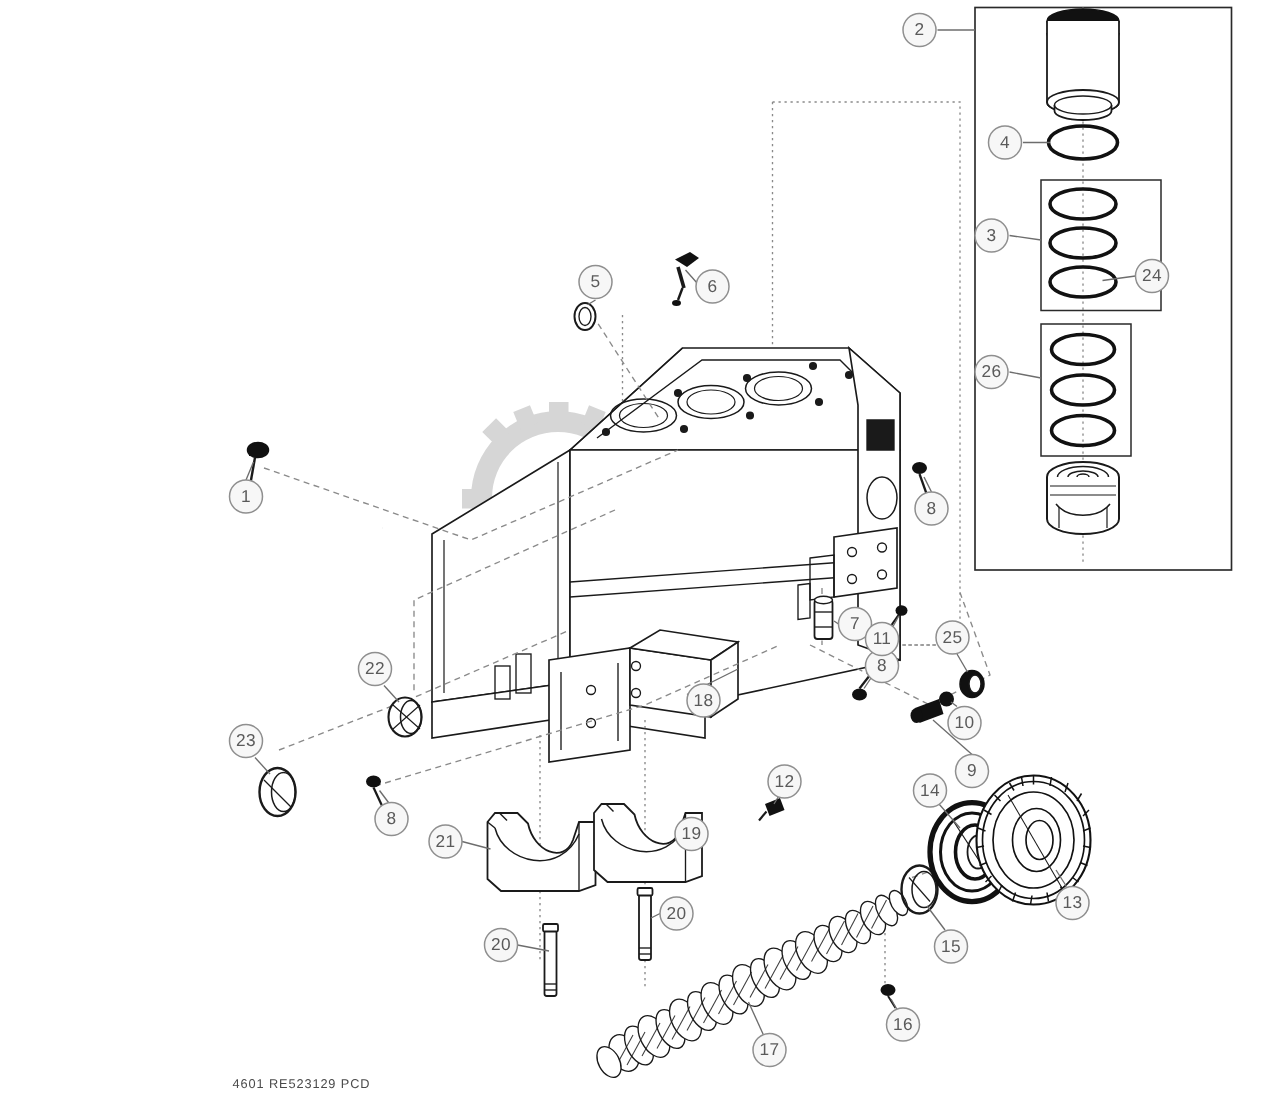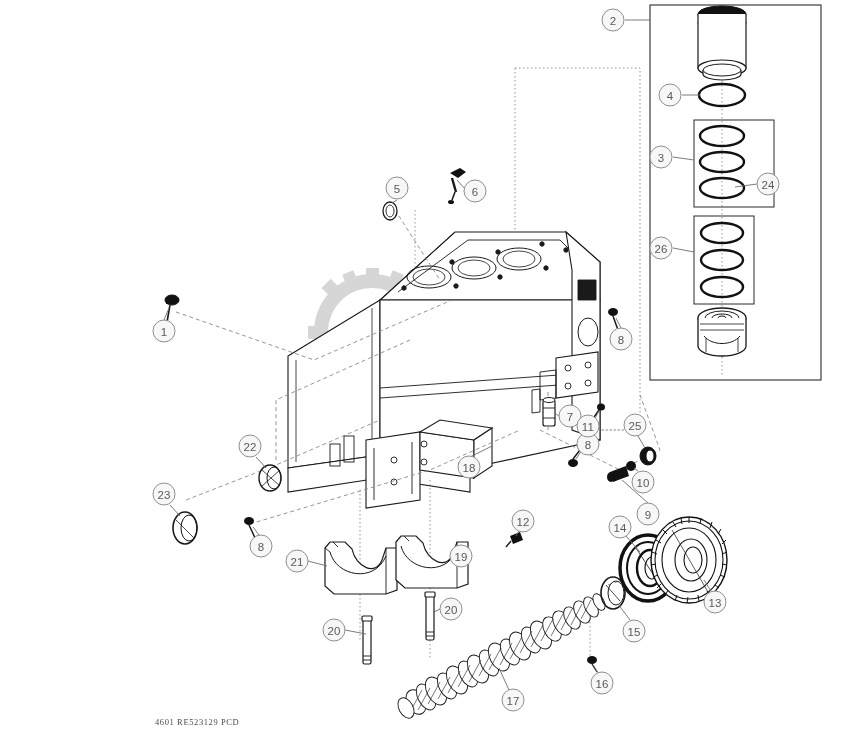--- a/index.html
+++ b/index.html
@@ -72,21 +72,21 @@
     fill: #111111;
     stroke: #111111;
   }
   .ring {
     fill: none;
     stroke: #111111;
     stroke-width: 2.4;
   }
   .footer-text {
     position: absolute;
-    font-family: Liberation Serif, serif;
+    font-family: Liberation Sans, sans-serif;
     font-size: 8.5px;
     color: #4a4a4a;
     letter-spacing: 0.6px;
     white-space: nowrap;
   }
   .wm-text {
     font-family: "Liberation Serif", serif;
     font-weight: bold;
     fill: #b9b9b9;
   }

